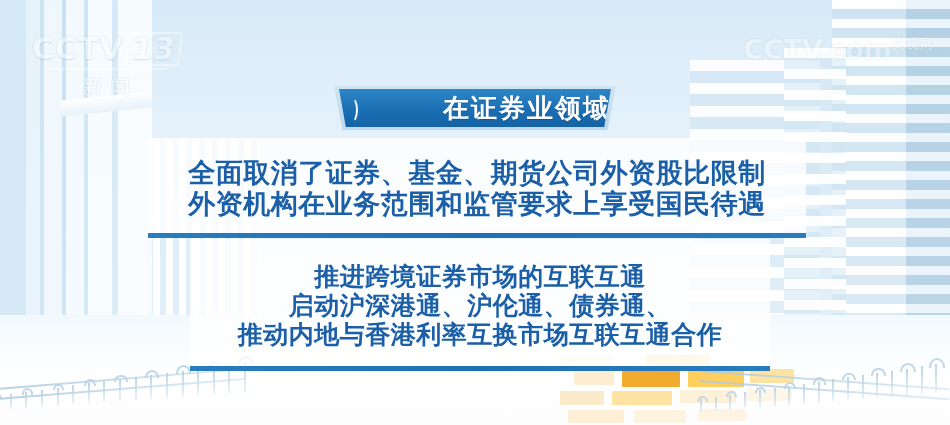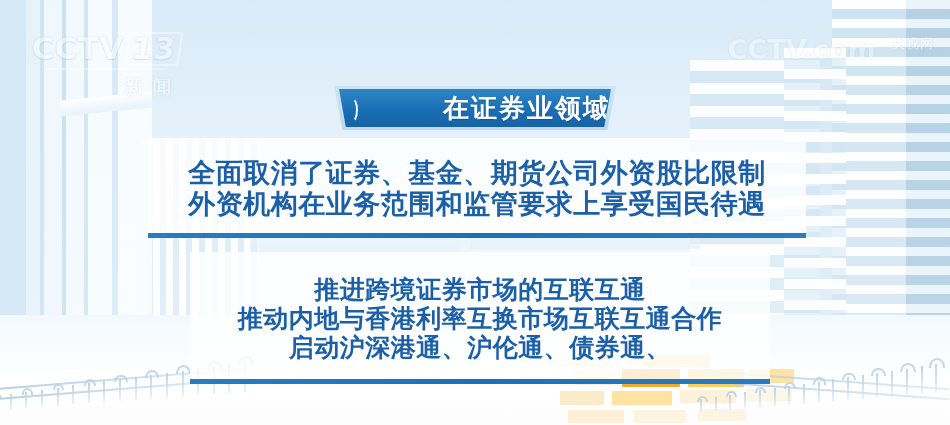--- a/index.html
+++ b/index.html
@@ -136,32 +136,31 @@
     border: 2px solid rgba(255,255,255,0.95);
     border-radius: 4px;
     padding: 0 3px; margin-left: 3px;
     transform: skewX(-8deg);
   }
   .chan-logo .row2 {
     margin-top: 4px;
     font-size: 19px; font-weight: 700; color: #ffffff;
     letter-spacing: 9px; padding-left: 9px;
     text-shadow: 0 0 2px rgba(120,160,190,0.75);
-    text-align: right;
   }
   .chan-logo .bar {
     width: 120px; height: 2px; margin: 2px auto 0;
     background: rgba(255,255,255,0.85);
   }
 
   
   .site-mark {
     position: absolute; right: 16px; top: 36px;
     opacity: 0.40; pointer-events: none;
-    display: flex; align-items: flex-end; gap: 16px;
+    display: flex; align-items: flex-end; gap: 0;
   }
   .site-mark .wm-main {
     font-size: 27px; font-weight: 700; color: #ffffff; line-height: 1;
     letter-spacing: 0px;
     text-shadow: 0 0 2px rgba(120,160,190,0.7);
   }
   .site-mark .wm-cn {
     font-size: 13px; font-weight: 700; color: #ffffff; line-height: 1;
     margin-bottom: 13px; letter-spacing: 1px;
     text-shadow: 0 0 2px rgba(120,160,190,0.7);
@@ -217,21 +216,21 @@
   }
   .line {
     color: #1a5fa8; font-weight: 700; white-space: nowrap;
     line-height: 1.16;
     text-shadow: 0 1px 0 rgba(255,255,255,0.7);
   }
 
   #panel-a { left: 148px; top: 138px; width: 658px; height: 100px; }
   #panel-a .line { font-size: 27px; letter-spacing: 0.5px; }
 
-  #panel-b { left: 190px; top: 252px; width: 580px; height: 132px; }
+  #panel-b { left: 190px; top: 239px; width: 580px; height: 132px; }
   #panel-b .line { font-size: 25px; letter-spacing: 0.5px; }
 </style>
 </head>
 <body>
 
 <div id="stage">
 
   <div class="scene">
     <div class="sky"></div>
 
@@ -354,19 +353,19 @@
       <div class="line">全面取消了证券、基金、期货公司外资股比限制</div>
       <div class="line">外资机构在业务范围和监管要求上享受国民待遇</div>
     </div>
     <div class="panel-rule"></div>
   </div>
 
   <div class="panel" id="panel-b">
     <div class="panel-bg"></div>
     <div class="panel-lines">
       <div class="line">推进跨境证券市场的互联互通</div>
+      <div class="line">启动沪深港通、沪伦通、债券通、</div>
       <div class="line">推动内地与香港利率互换市场互联互通合作</div>
-      <div class="line">启动沪深港通、沪伦通、债券通、</div>
     </div>
     <div class="panel-rule"></div>
   </div>
 
 </div>
 
 </body></html>

